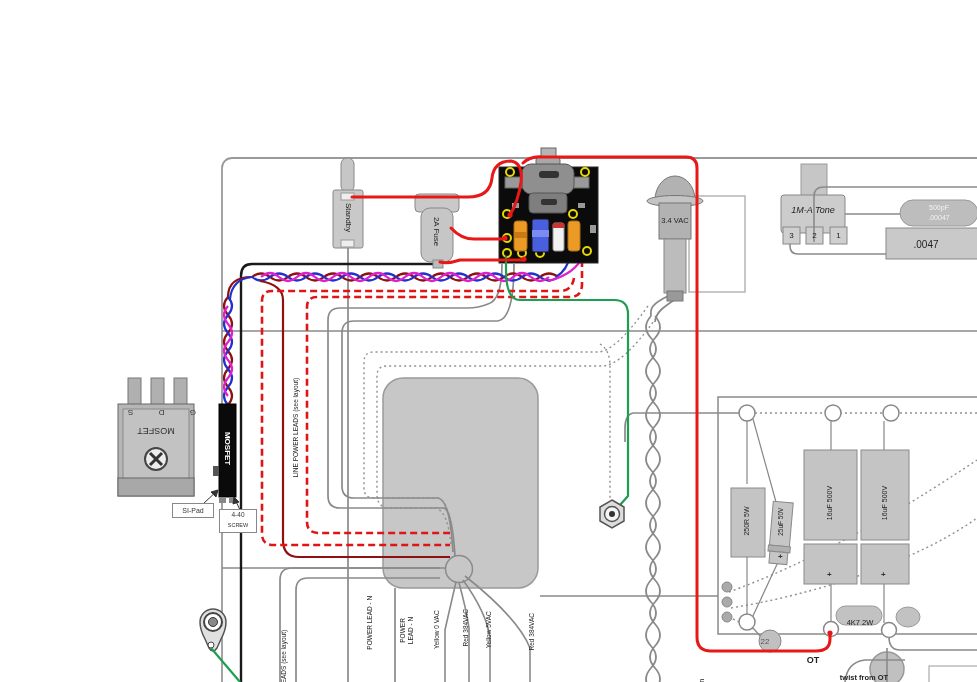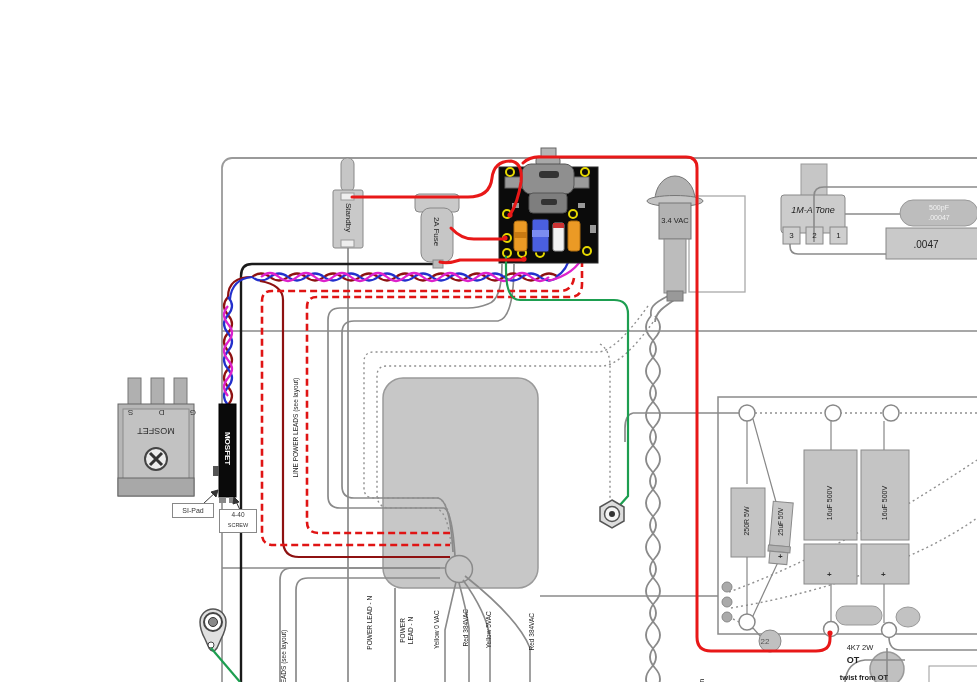--- a/index.html
+++ b/index.html
@@ -298,18 +298,18 @@
   <div class="lbl rot-90 ctr" style="left:497px;top:628px;width:70px;font-size:6.5px;">Red 384VAC</div>
   <div class="lbl rot-90 ctr" style="left:682px;top:684px;width:40px;font-size:6.5px;">brown</div>
 
   <div class="lbl rot-90 ctr" style="left:715px;top:517px;width:64px;font-size:7px;">250R 5W</div>
   <div class="lbl rot-90 ctr" style="left:753px;top:518px;width:56px;font-size:6.5px;">25uF 50V</div>
   <span class="plus" style="left:778px;top:552px;">+</span>
   <div class="lbl rot-90 ctr" style="left:785px;top:499px;width:90px;font-size:7px;">16uF 500V</div>
   <span class="plus" style="left:827px;top:570px;">+</span>
   <div class="lbl rot-90 ctr" style="left:840px;top:499px;width:90px;font-size:7px;">16uF 500V</div>
   <span class="plus" style="left:881px;top:570px;">+</span>
-  <div class="lbl ctr" style="left:832px;top:644px;width:56px;font-size:7.5px;">4K7 2W</div>
+  <div class="lbl ctr" style="left:832px;top:619px;width:56px;font-size:7.5px;">4K7 2W</div>
   <div class="lbl ctr" style="left:758px;top:637px;width:14px;font-size:8px;color:#555;">22</div>
-  <div class="lbl ctr" style="left:838px;top:655px;width:30px;font-size:9px;font-weight:bold;">OT</div>
+  <div class="lbl ctr" style="left:798px;top:655px;width:30px;font-size:9px;font-weight:bold;">OT</div>
   <div class="lbl ctr" style="left:828px;top:674px;width:72px;font-size:7.5px;font-weight:bold;">twist from OT</div>
 
 </div>
 
 </body></html>

